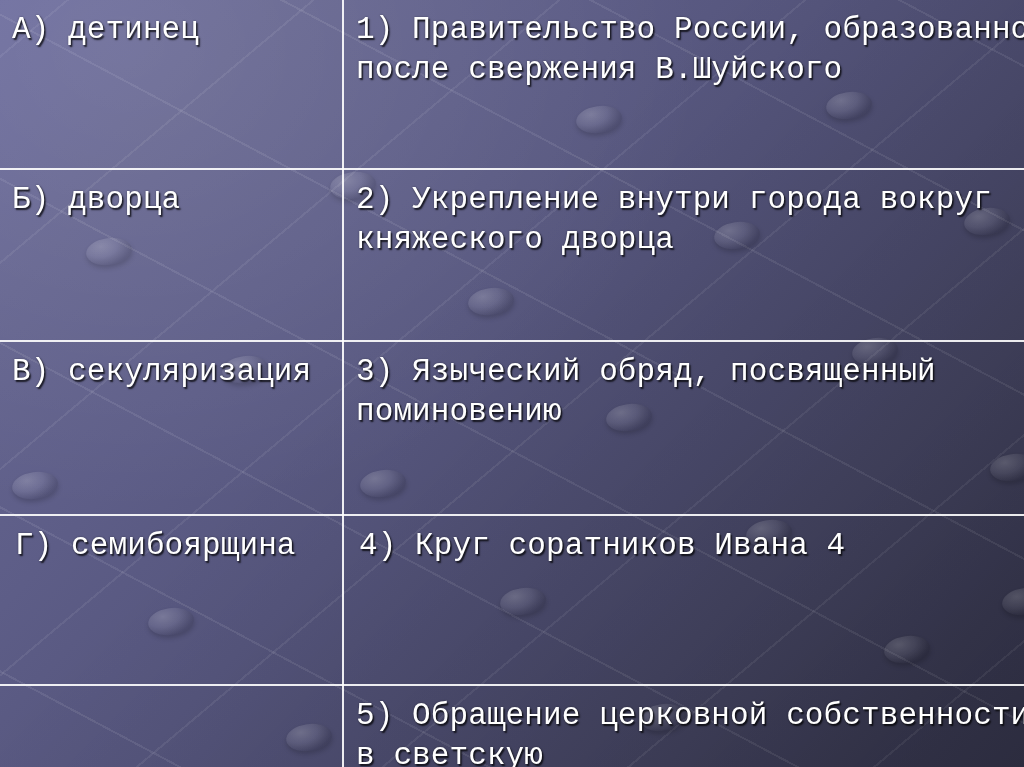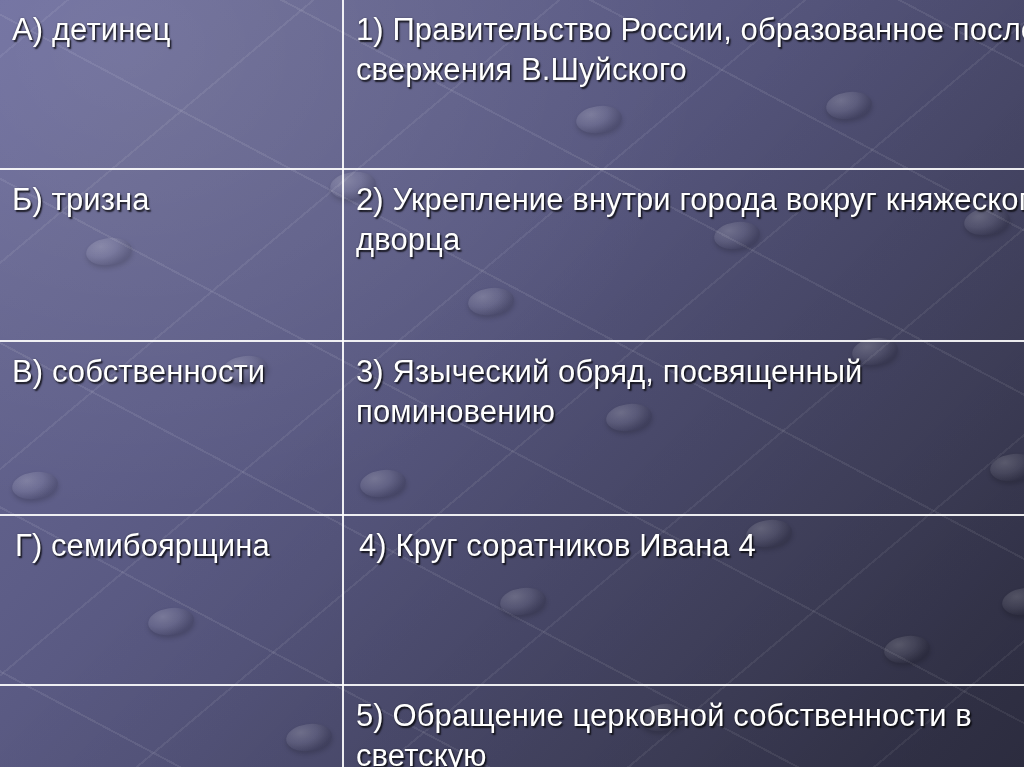--- a/index.html
+++ b/index.html
@@ -7,21 +7,21 @@
     margin: 0;
     padding: 0;
     background: #2f2f47;
   }
 
   #slide {
     position: relative;
     width: 1024px;
     height: 767px;
     overflow: hidden;
-    font-family: Liberation Sans, sans-serif;
+    font-family: Liberation Mono, monospace;
     
     background:
       linear-gradient(132deg,
         #6a6a9c 0%,
         #64648f 16%,
         #5d5d87 32%,
         #55557c 48%,
         #4b4b6d 64%,
         #42425e 79%,
         #3a3a53 90%,
@@ -159,29 +159,29 @@
       <tr class="r1">
         <td class="col-left">
           <span class="cell-text">А) детинец</span>
         </td>
         <td class="col-right">
           <span class="cell-text">1) Правительство России, образованное после свержения В.Шуйского</span>
         </td>
       </tr>
       <tr class="r2">
         <td class="col-left">
-          <span class="cell-text">Б) тризна</span>
+          <span class="cell-text">Б) дворца</span>
         </td>
         <td class="col-right">
           <span class="cell-text">2) Укрепление внутри города вокруг княжеского дворца</span>
         </td>
       </tr>
       <tr class="r3">
         <td class="col-left">
-          <span class="cell-text">В) собственности</span>
+          <span class="cell-text">В) секуляризация</span>
         </td>
         <td class="col-right">
           <span class="cell-text">3) Языческий обряд, посвященный поминовению</span>
         </td>
       </tr>
       <tr class="r4">
         <td class="col-left">
           <span class="cell-text">Г) семибоярщина</span>
         </td>
         <td class="col-right">

